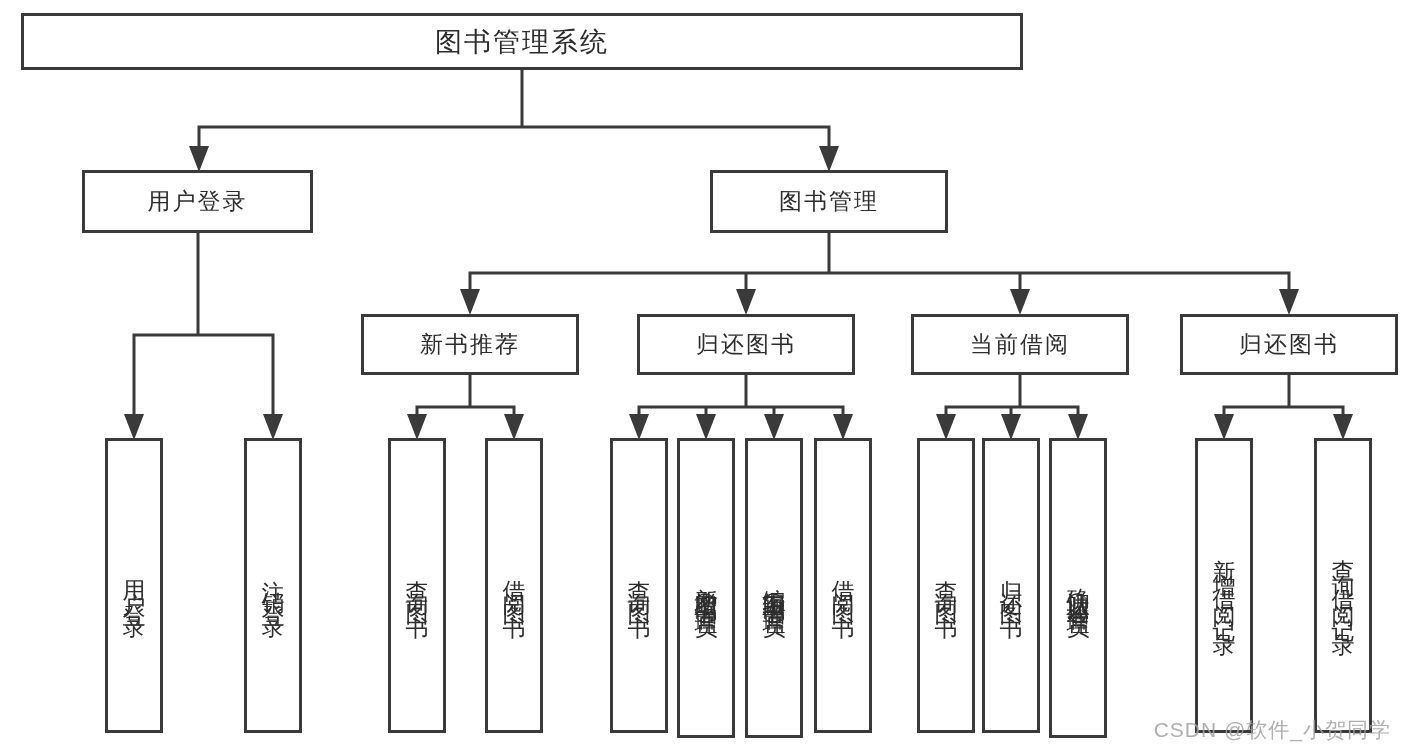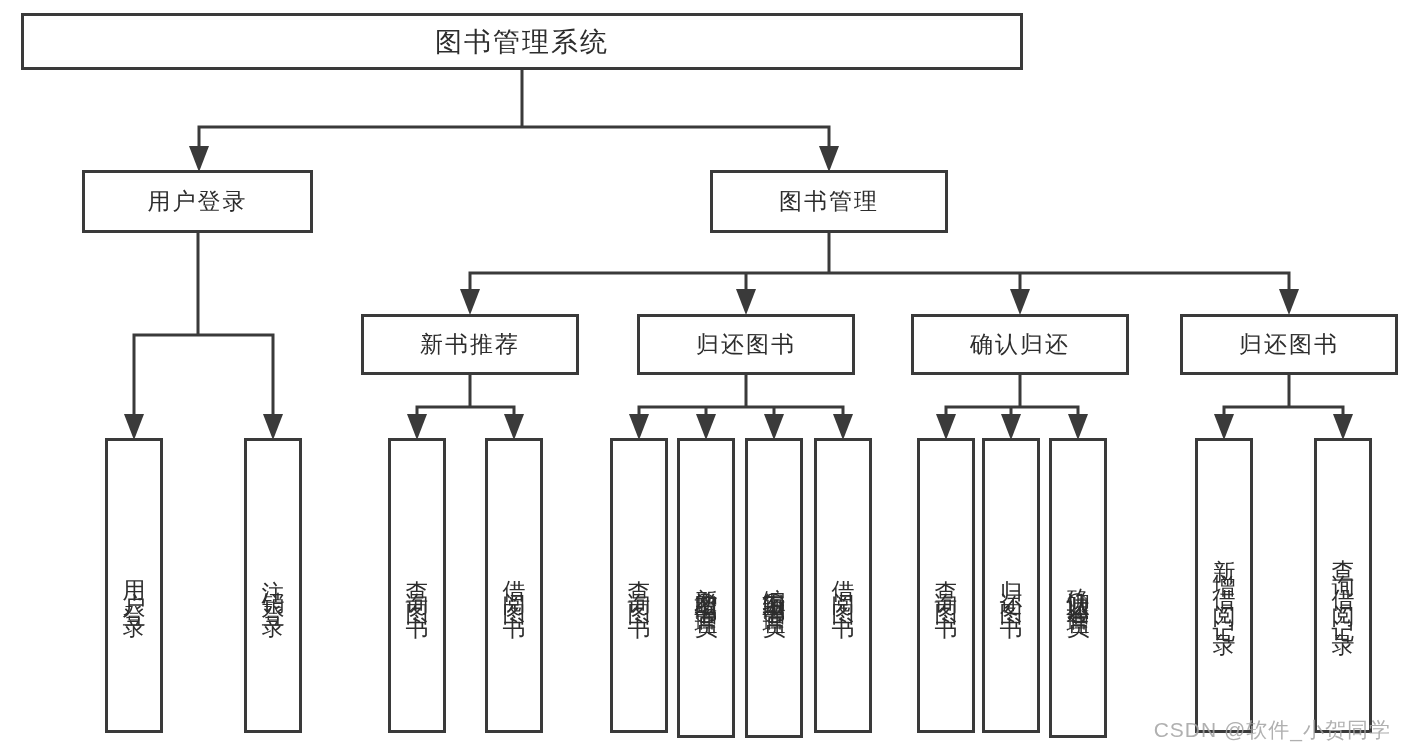--- a/index.html
+++ b/index.html
@@ -130,21 +130,21 @@
     </g>
   </svg>
 
   <div class="node hbox root" id="n-root">图书管理系统</div>
 
   <div class="node hbox" id="n-login">用户登录</div>
   <div class="node hbox" id="n-mgmt">图书管理</div>
 
   <div class="node hbox" id="n-rec">新书推荐</div>
   <div class="node hbox" id="n-borrow">归还图书</div>
-  <div class="node hbox" id="n-current">确认归还</div>
+  <div class="node hbox" id="n-current">当前借阅</div>
   <div class="node hbox" id="n-history">归还图书</div>
 
   <div class="node leaf" id="lf-login1">用户登录</div>
   <div class="node leaf" id="lf-login2">注销登录</div>
 
   <div class="node leaf" id="lf-rec1">查询图书</div>
   <div class="node leaf" id="lf-rec2">借阅图书</div>
 
   <div class="node leaf" id="lf-bor1">查询图书</div>
   <div class="node leaf tight" id="lf-bor2">新增图书（管理员）</div>

